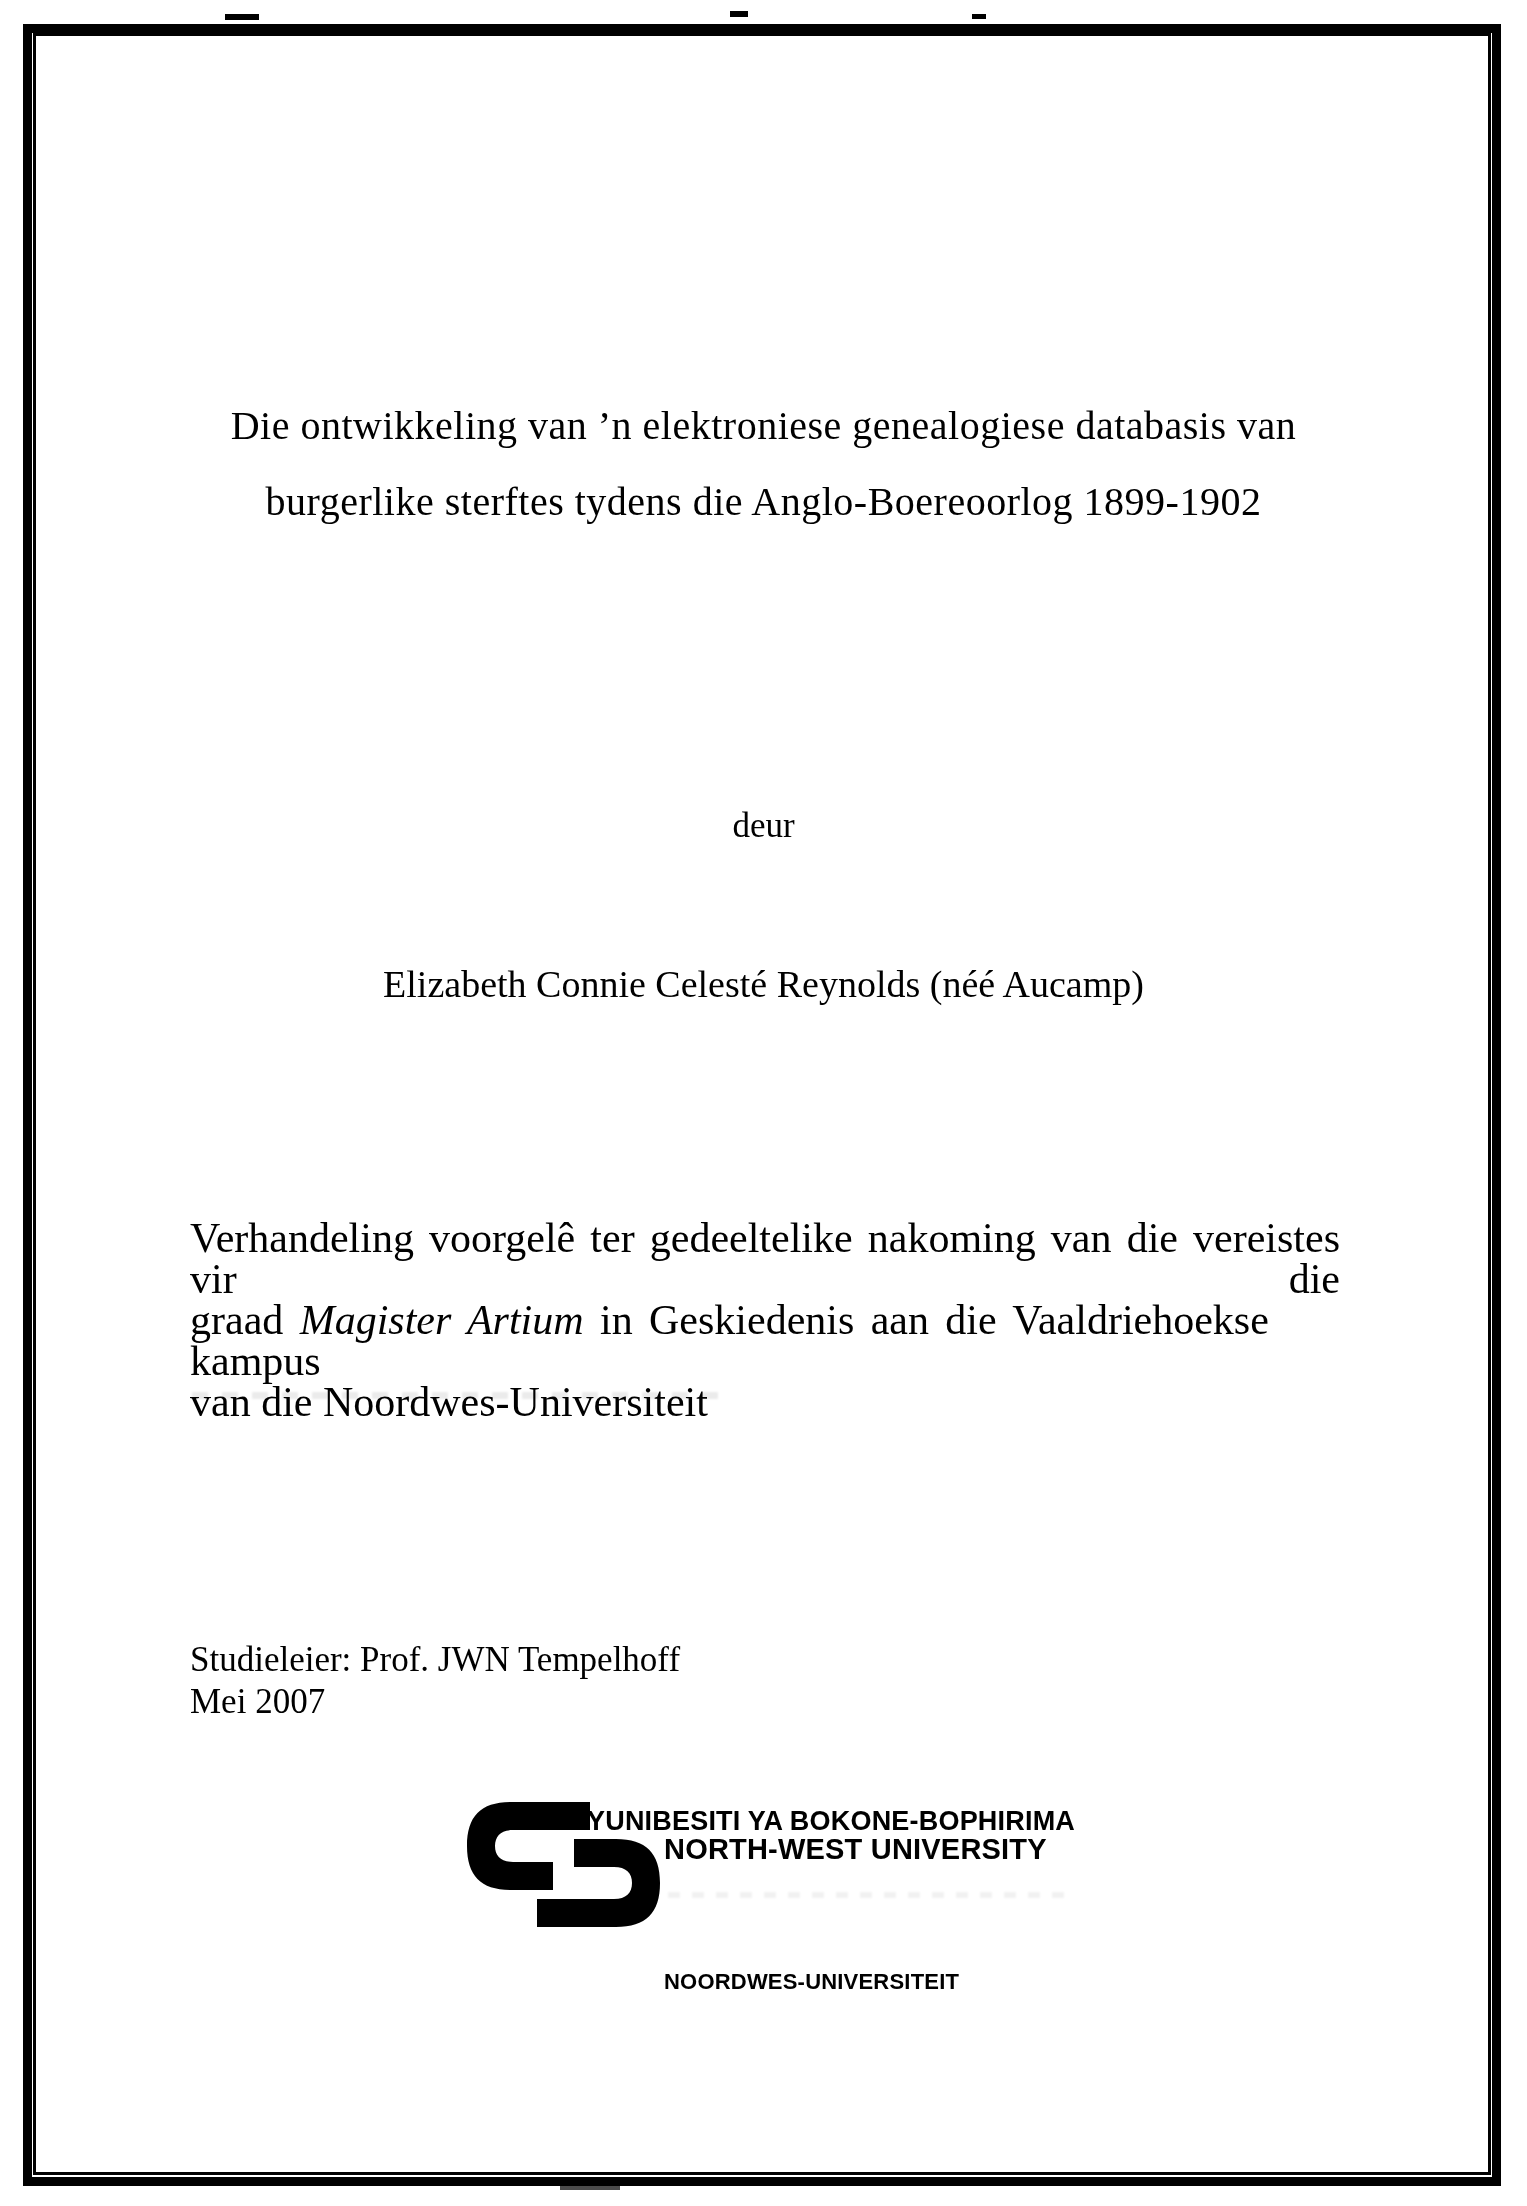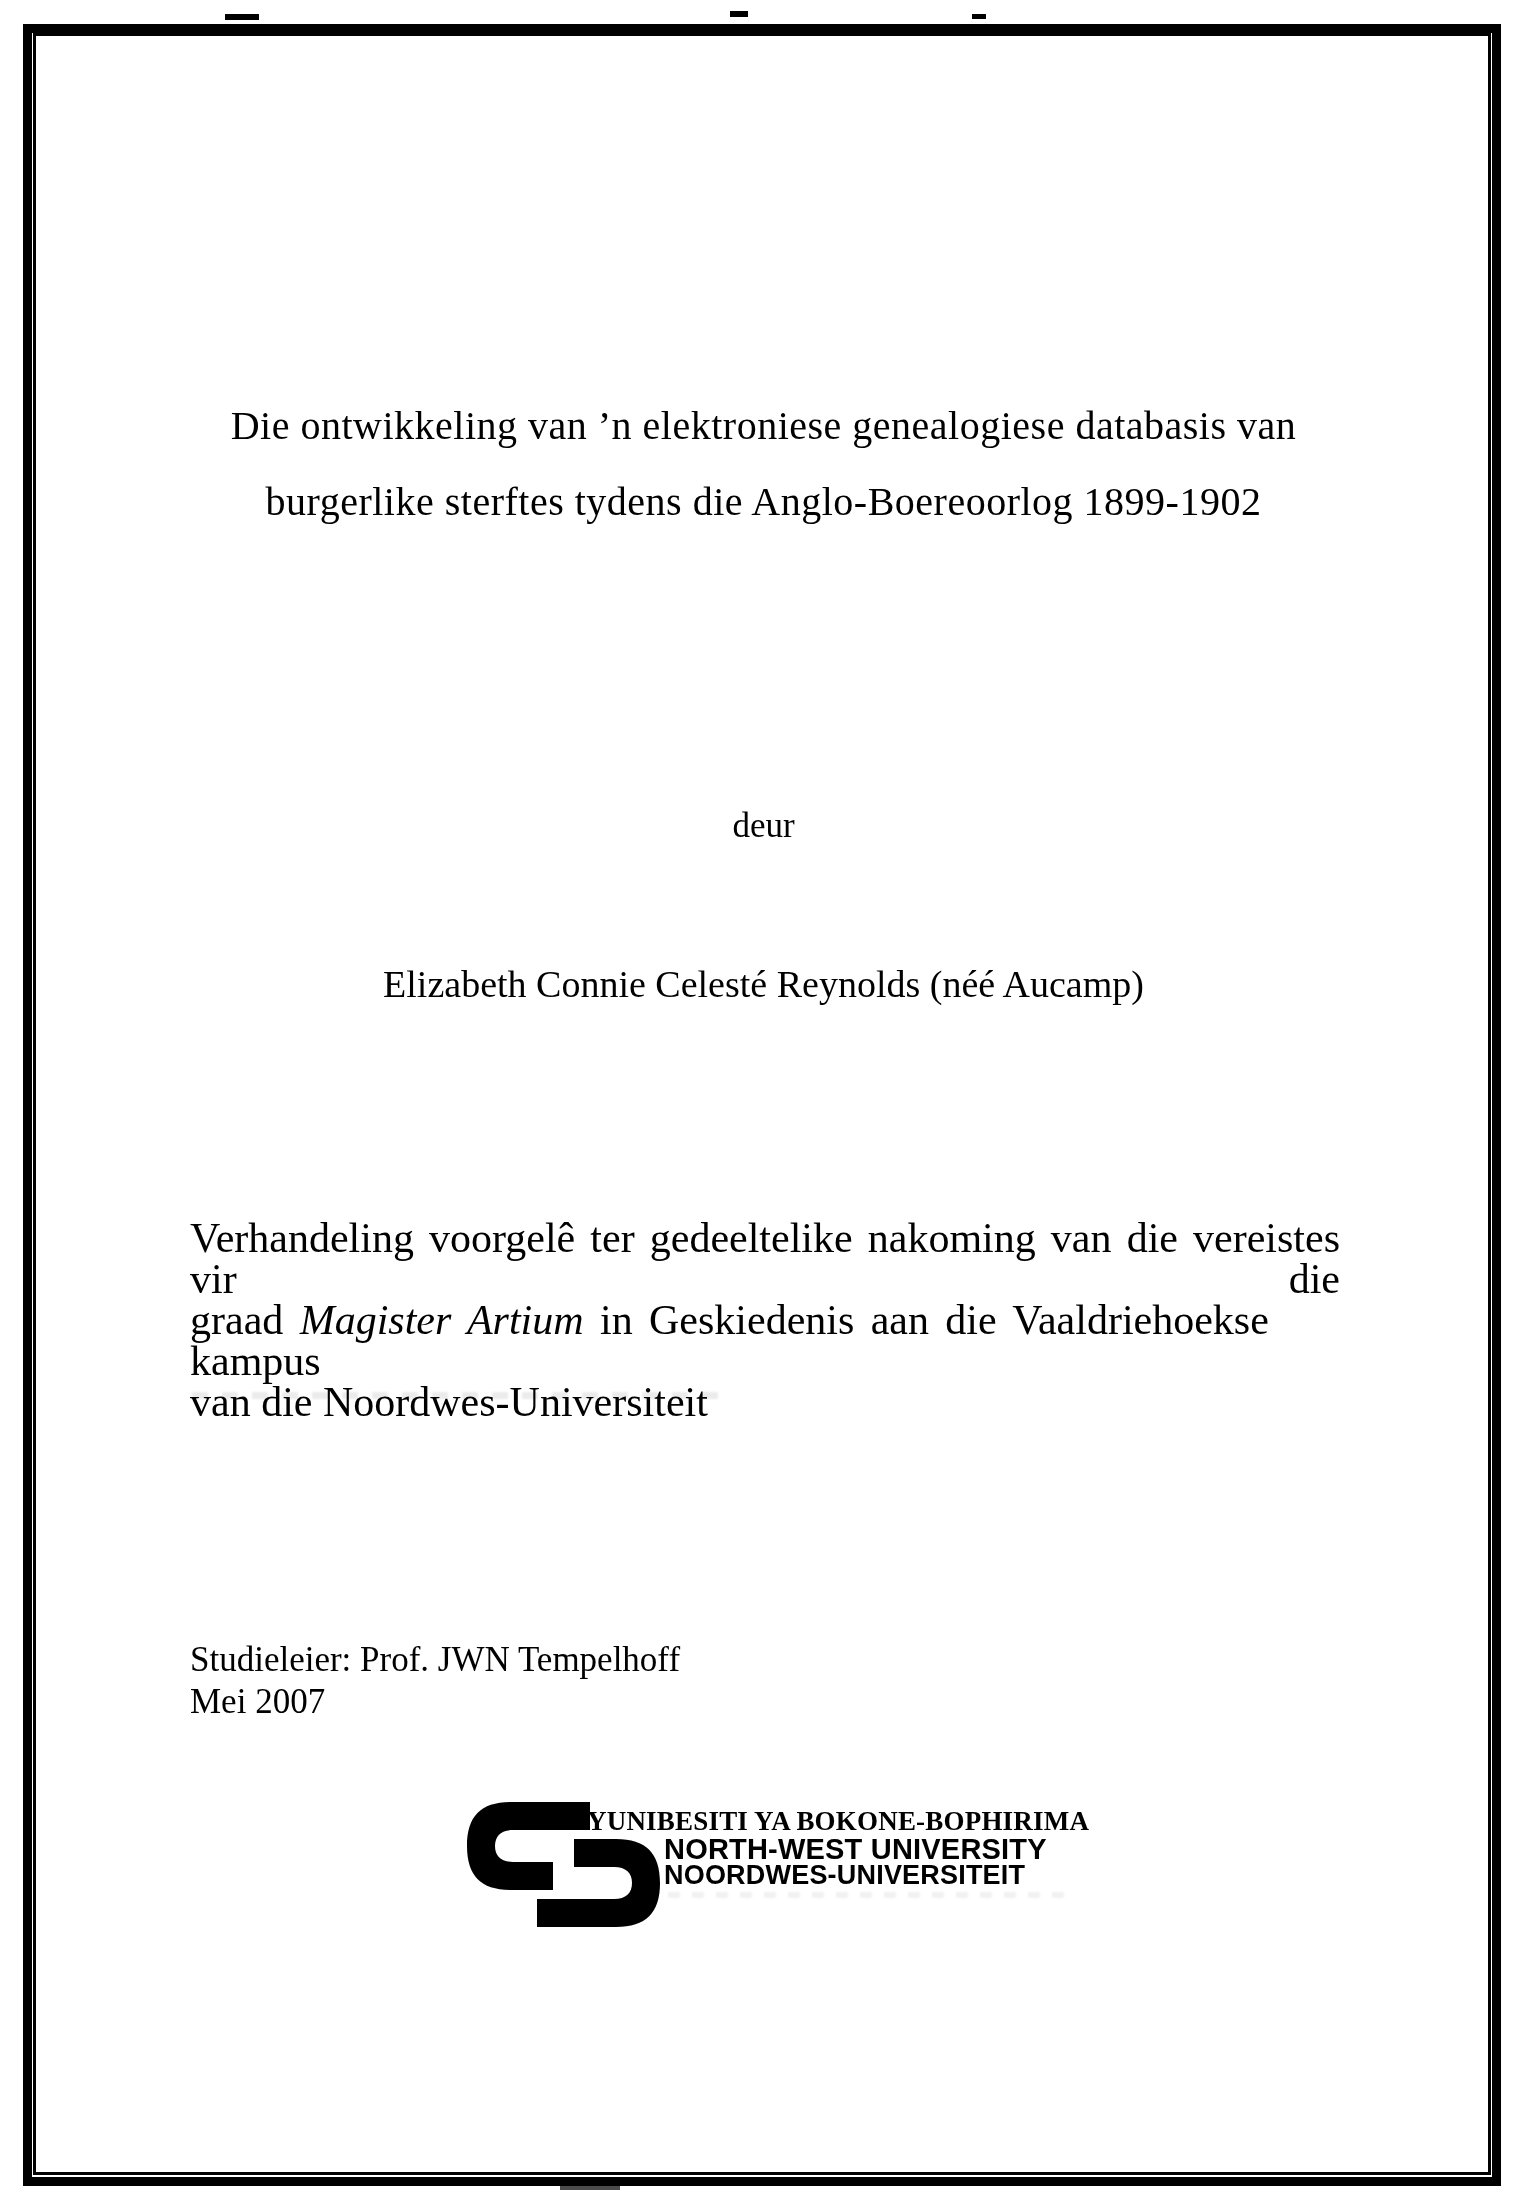--- a/index.html
+++ b/index.html
@@ -53,32 +53,32 @@
   .it { font-style:italic; }
   .supervisor-block {
     position:absolute; left:190px; top:1639px;
     font-size:35px; line-height:42px;
   }
   
   .logo-mark { position:absolute; left:467px; top:1802px; width:193px; height:125px; }
   .logo-mark svg { display:block; width:100%; height:100%; }
   .logo-l1 {
     position:absolute; left:587px; top:1806px;
-    font-family:Liberation Serif, serif; font-weight:bold;
+    font-family:Liberation Sans, sans-serif; font-weight:bold;
     font-size:27px; letter-spacing:0.2px; white-space:nowrap;
   }
   .logo-l2 {
     position:absolute; left:664px; top:1833px;
     font-family:"Liberation Sans", sans-serif; font-weight:bold;
     font-size:29px; letter-spacing:0.2px; white-space:nowrap;
   }
   .logo-l3 {
-    position:absolute; left:664px; top:1860px;
+    position:absolute; left:664px; top:1969px;
     font-family:"Liberation Sans", sans-serif; font-weight:bold;
-    font-size:27px; letter-spacing:0.2px; white-space:nowrap;
+    font-size:22px; letter-spacing:0.2px; white-space:nowrap;
   }
   
   .ghost-par {
     position:absolute; left:192px; top:1392px; width:540px; height:7px;
     background:repeating-linear-gradient(90deg, rgba(0,0,0,.18) 0 16px, transparent 16px 30px);
     filter:blur(1px); opacity:.45;
   }
   .ghost-logo {
     position:absolute; left:668px; top:1892px; width:400px; height:6px;
     background:repeating-linear-gradient(90deg, rgba(0,0,0,.16) 0 12px, transparent 12px 24px);

